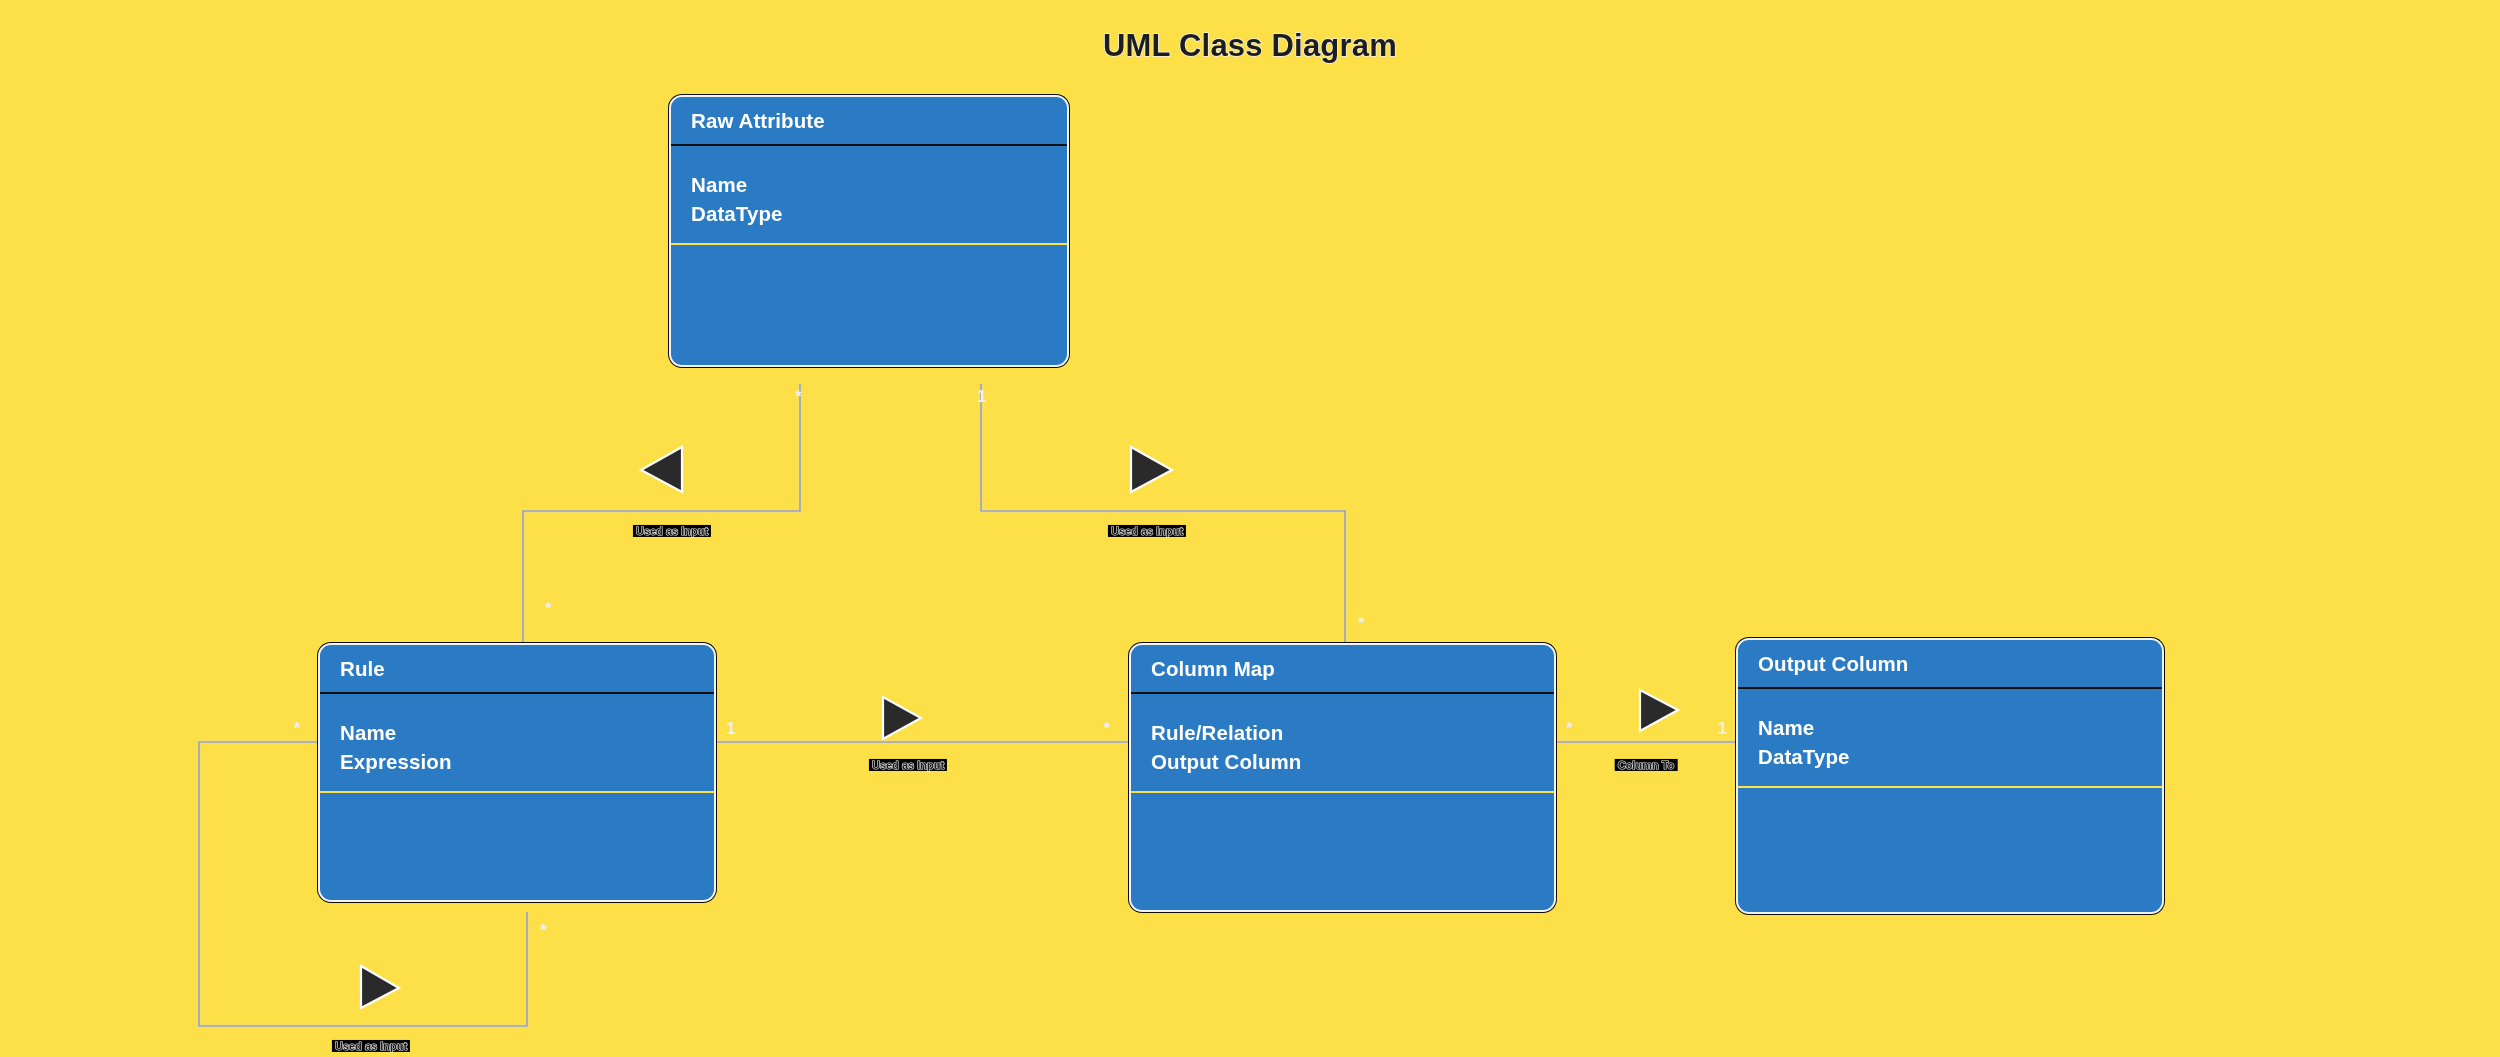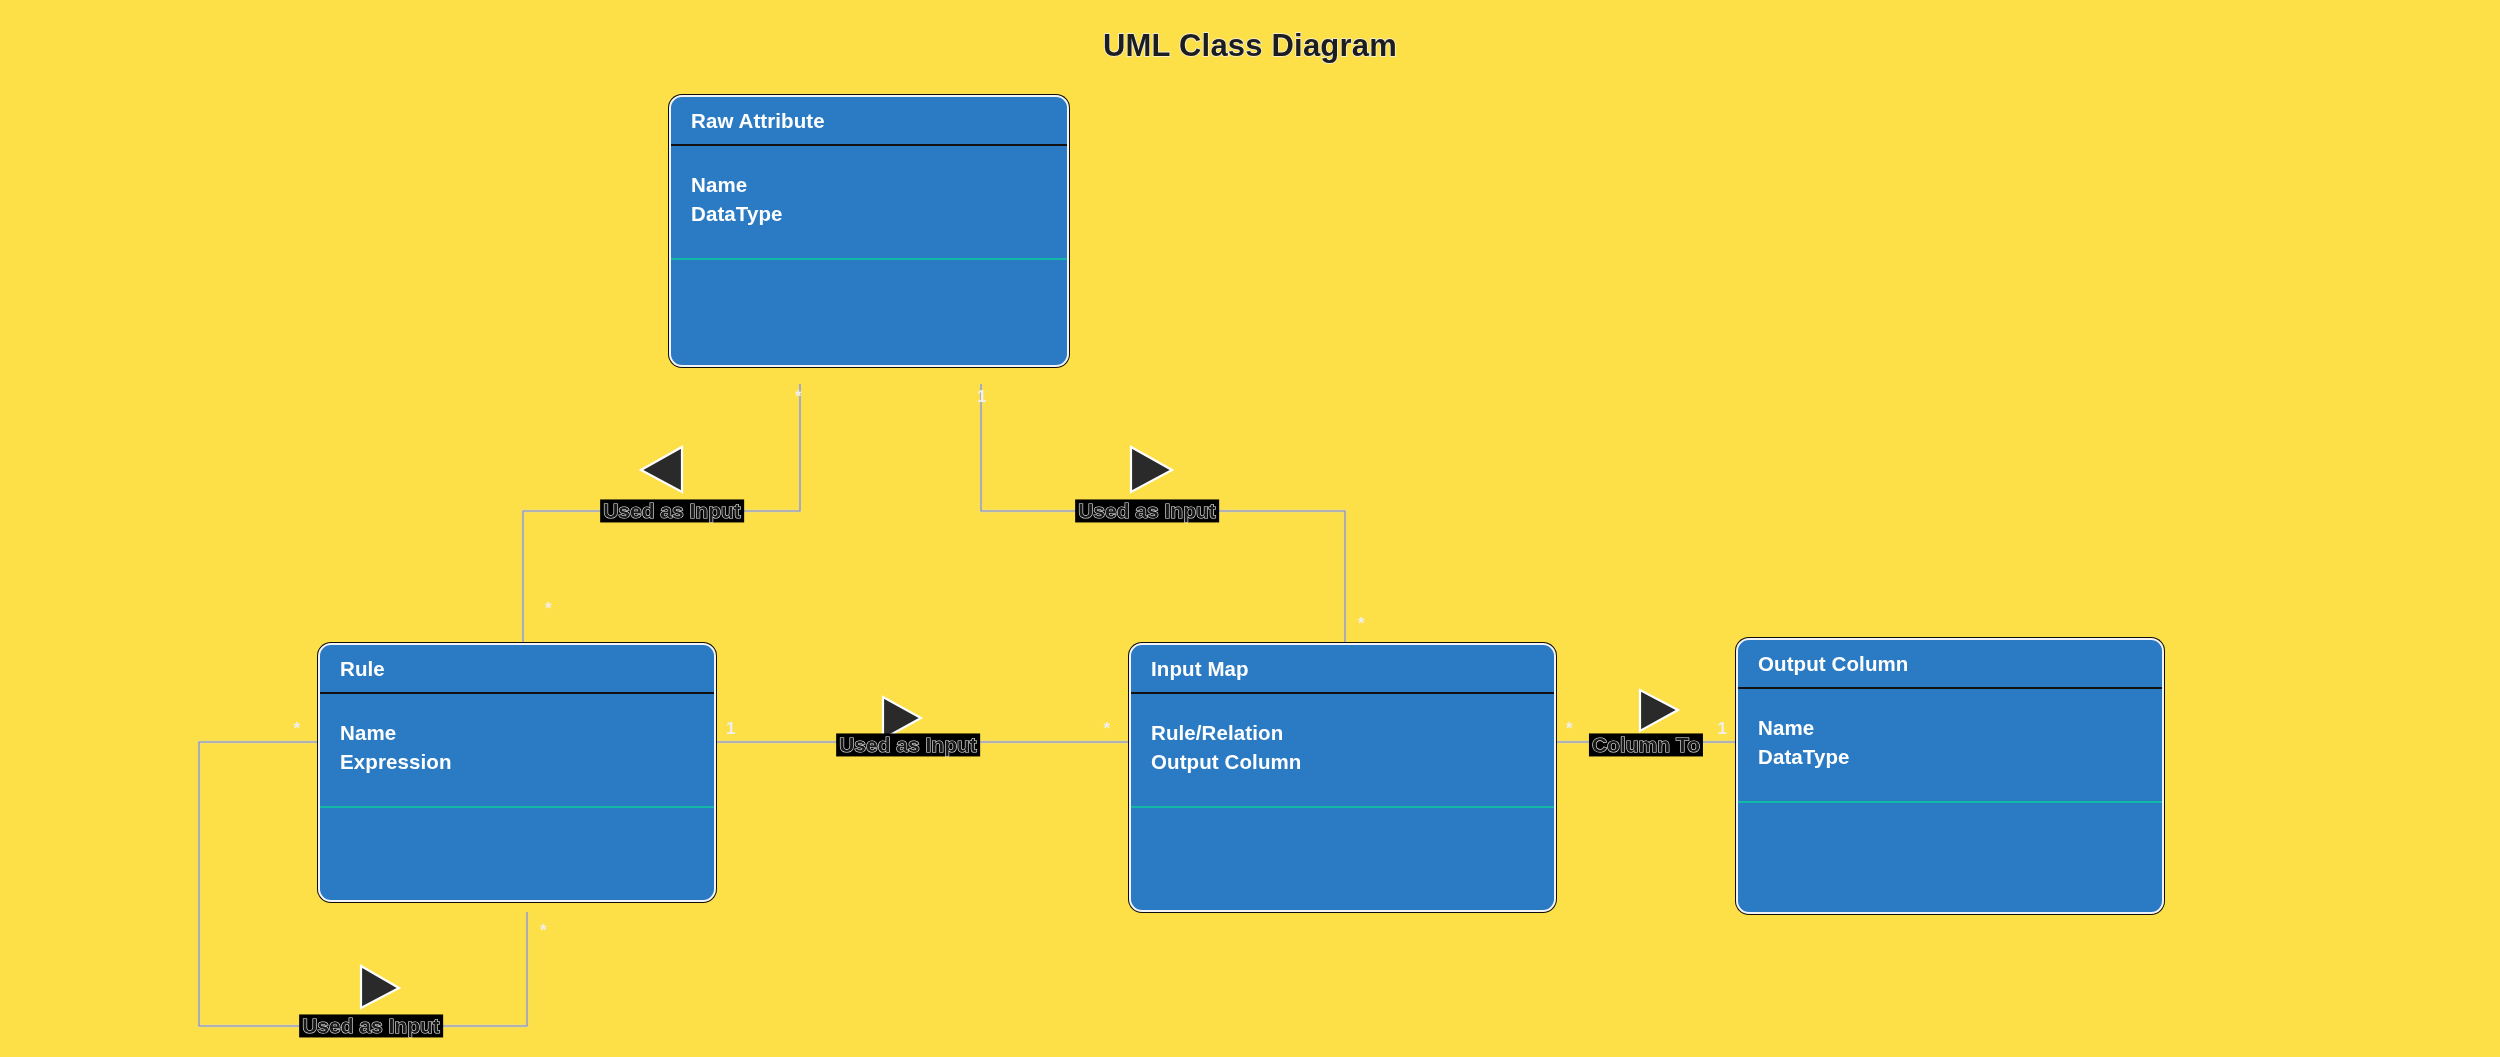--- a/index.html
+++ b/index.html
@@ -62,29 +62,30 @@
     font-family: "Liberation Sans", sans-serif;
     font-size: 17px;
     font-weight: bold;
     dominant-baseline: middle;
   }
 
   
   .edge-label {
     position: absolute;
     transform: translate(-50%, -50%);
-    font-size: 21px;
+    font-size: 11px;
     font-weight: bold;
     color: #1a1a1a;
     -webkit-text-stroke: 1.15px #ededed;
     paint-order: stroke fill;
     white-space: nowrap;
     background: #000000;
     padding: 0 3px;
     line-height: 1.1;
+    margin-top: 20px;
   }
 
   
   .uml-class {
     position: absolute;
     box-sizing: border-box;
     background: #2a7ac4;
     border: 2px solid #f4f4f4;
     border-radius: 13px;
     overflow: hidden;
@@ -97,22 +98,22 @@
     display: flex;
     align-items: center;
     padding: 0 20px;
     font-size: 20.5px;
     font-weight: bold;
     border-bottom: 2px solid #111111;
     letter-spacing: .1px;
   }
   .uml-attrs {
     box-sizing: border-box;
-    padding: 24px 20px 30px 20px;
-    border-bottom: 2px solid #14b8a6;
+    padding: 24px 20px 15px 20px;
+    border-bottom: 2px solid #fde047;
   }
   .uml-attr {
     font-size: 20.5px;
     font-weight: bold;
     line-height: 1.42;
     letter-spacing: .1px;
   }
   .uml-methods {
     box-sizing: border-box;
     min-height: 72px;
@@ -190,21 +191,21 @@
   <div class="uml-class" style="left:318px; top:643px; width:398px; height:259px;">
     <div class="uml-header">Rule</div>
     <div class="uml-attrs">
       <div class="uml-attr">Name</div>
       <div class="uml-attr">Expression</div>
     </div>
     <div class="uml-methods"></div>
   </div>
 
   <div class="uml-class" style="left:1129px; top:643px; width:427px; height:269px;">
-    <div class="uml-header">Input Map</div>
+    <div class="uml-header">Column Map</div>
     <div class="uml-attrs">
       <div class="uml-attr">Rule/Relation</div>
       <div class="uml-attr">Output Column</div>
     </div>
     <div class="uml-methods"></div>
   </div>
 
   <div class="uml-class" style="left:1736px; top:638px; width:428px; height:276px;">
     <div class="uml-header">Output Column</div>
     <div class="uml-attrs">

